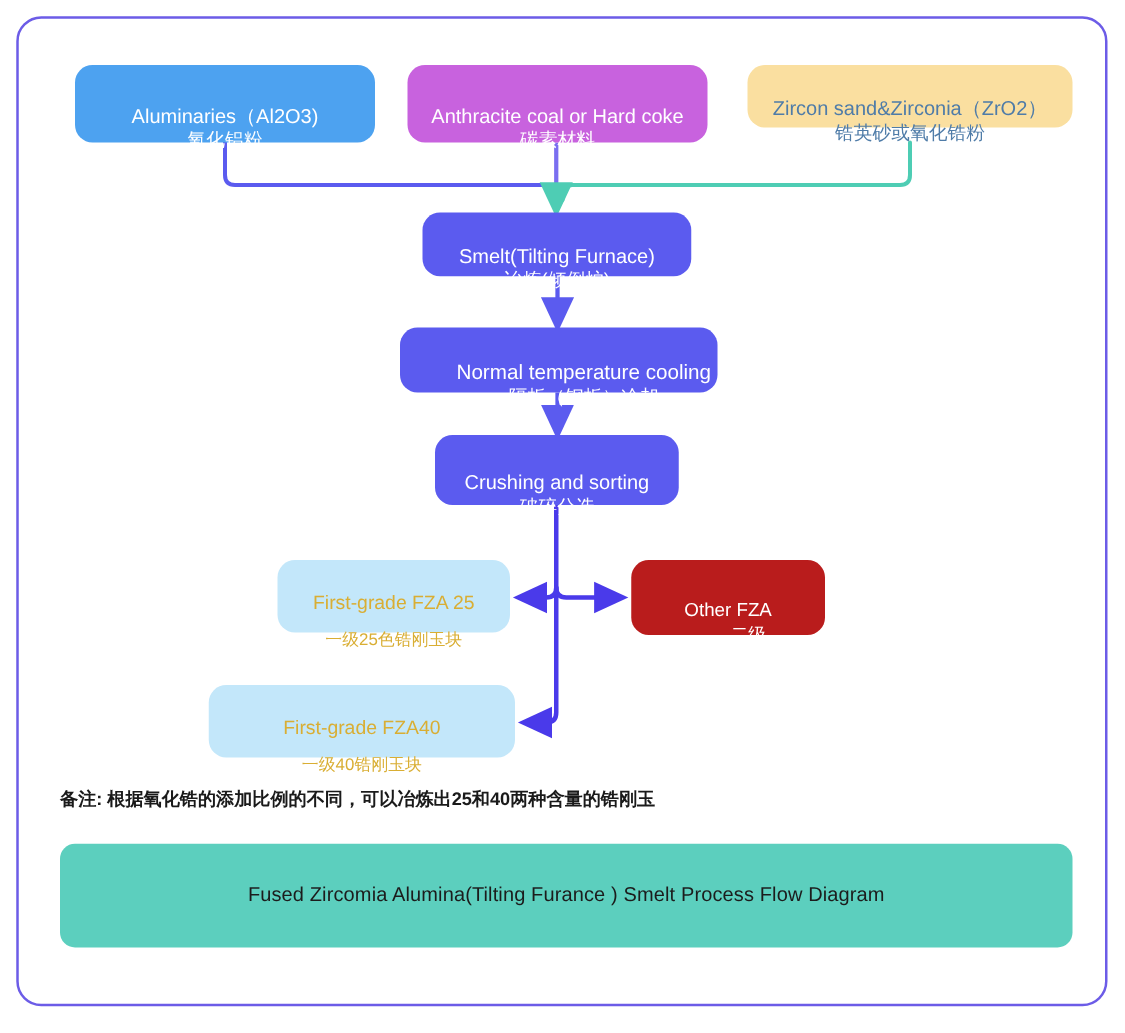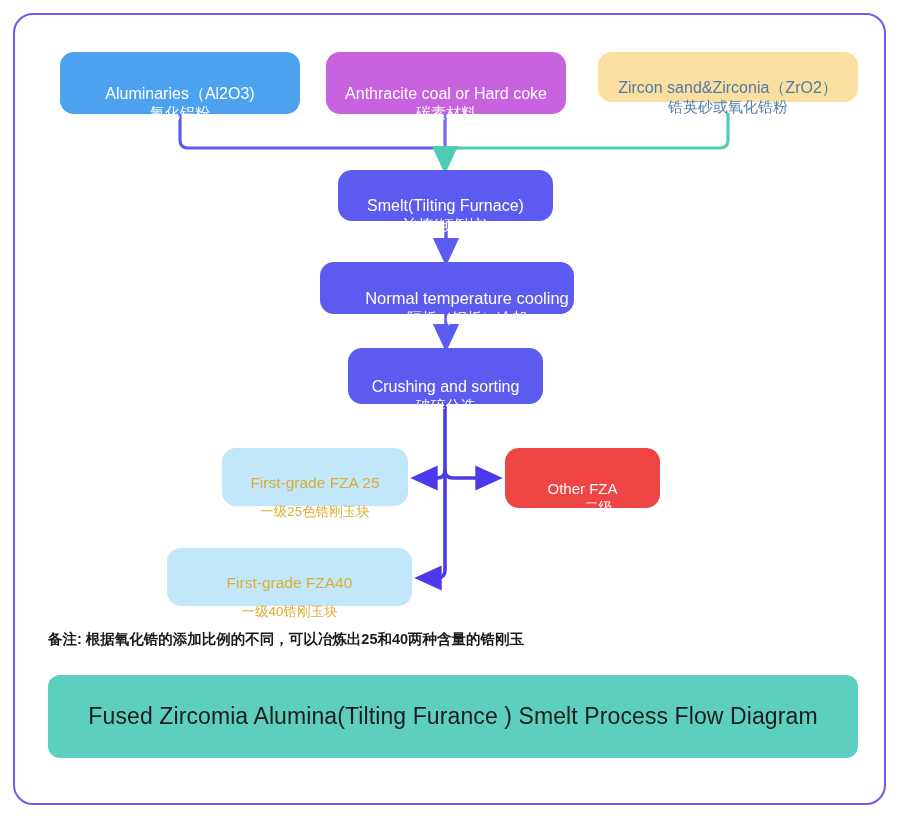--- a/index.html
+++ b/index.html
@@ -49,21 +49,21 @@
     display: block;
     white-space: nowrap;
   }
 
   
   .n-blue      { background: #4da2f0; color: #ffffff; }
   .n-purple    { background: #c862de; color: #ffffff; }
   .n-gold      { background: #fadfa0; color: #4f7ca8; }
   .n-indigo    { background: #5b5bef; color: #ffffff; }
   .n-lightblue { background: #c3e7fa; color: #d9ae33; gap: 12px; }
-  .n-skyblue   { background: #ef4444; color: #ffffff; }
+  .n-skyblue   { background: #b91c1c; color: #ffffff; }
 
   
   #node-alumina   { left: 60px;  top: 52px;  width: 240px; height: 62px;  }
   #node-coal      { left: 326px; top: 52px;  width: 240px; height: 62px;  }
   #node-zircon    { left: 598px; top: 52px;  width: 260px; height: 50px;  }
   #node-smelt     { left: 338px; top: 170px; width: 215px; height: 51px;  }
   #node-cooling   { left: 320px; top: 262px; width: 254px; height: 52px; padding-left: 40px;  }
   #node-crushing  { left: 348px; top: 348px; width: 195px; height: 56px;  }
   #node-fza25     { left: 222px; top: 448px; width: 186px; height: 58px;  }
   #node-otherfza  { left: 505px; top: 448px; width: 155px; height: 60px;  }
@@ -111,21 +111,21 @@
     height: 83px;
     background: #5ccfbe;
     border-radius: 12px;
     display: flex;
     flex-direction: column;
     align-items: center;
     justify-content: center;
     box-sizing: border-box;
   }
   #banner .title-en {
-    font-size: 23px;
+    font-size: 16px;
     color: #1c1c1c;
     white-space: nowrap;
     letter-spacing: 0.1px;
   }
   #banner .title-cn {
     font-size: 14px;
     color: #1c1c1c;
     margin-top: 6px;
     white-space: nowrap;
   }

